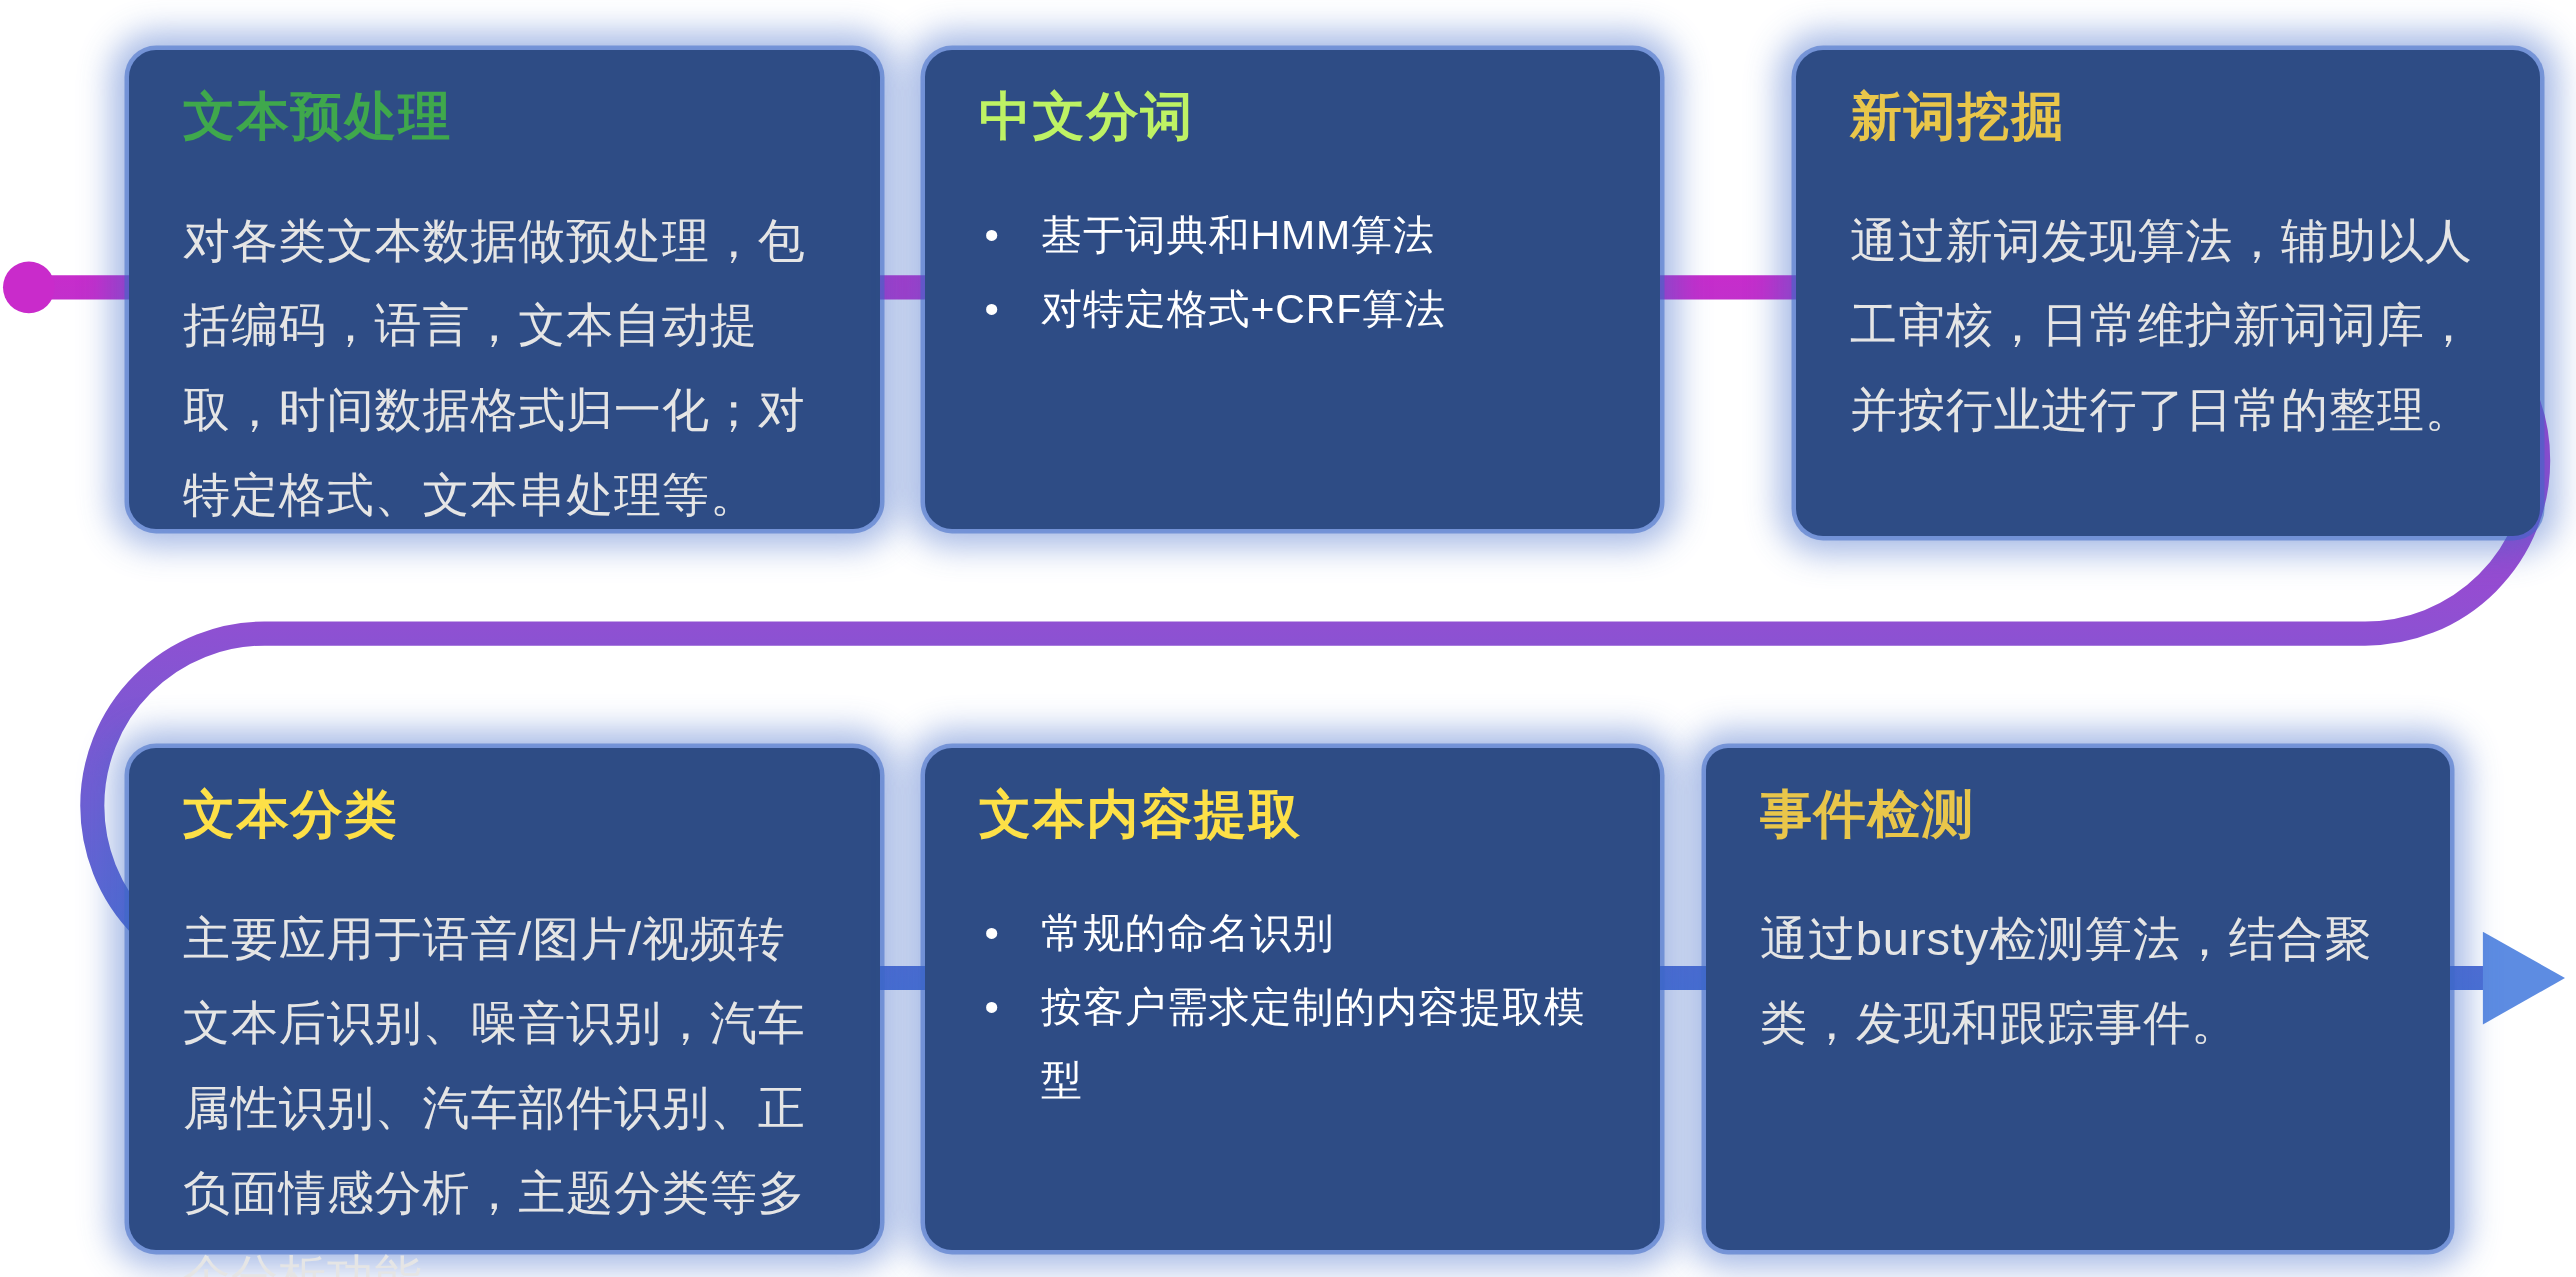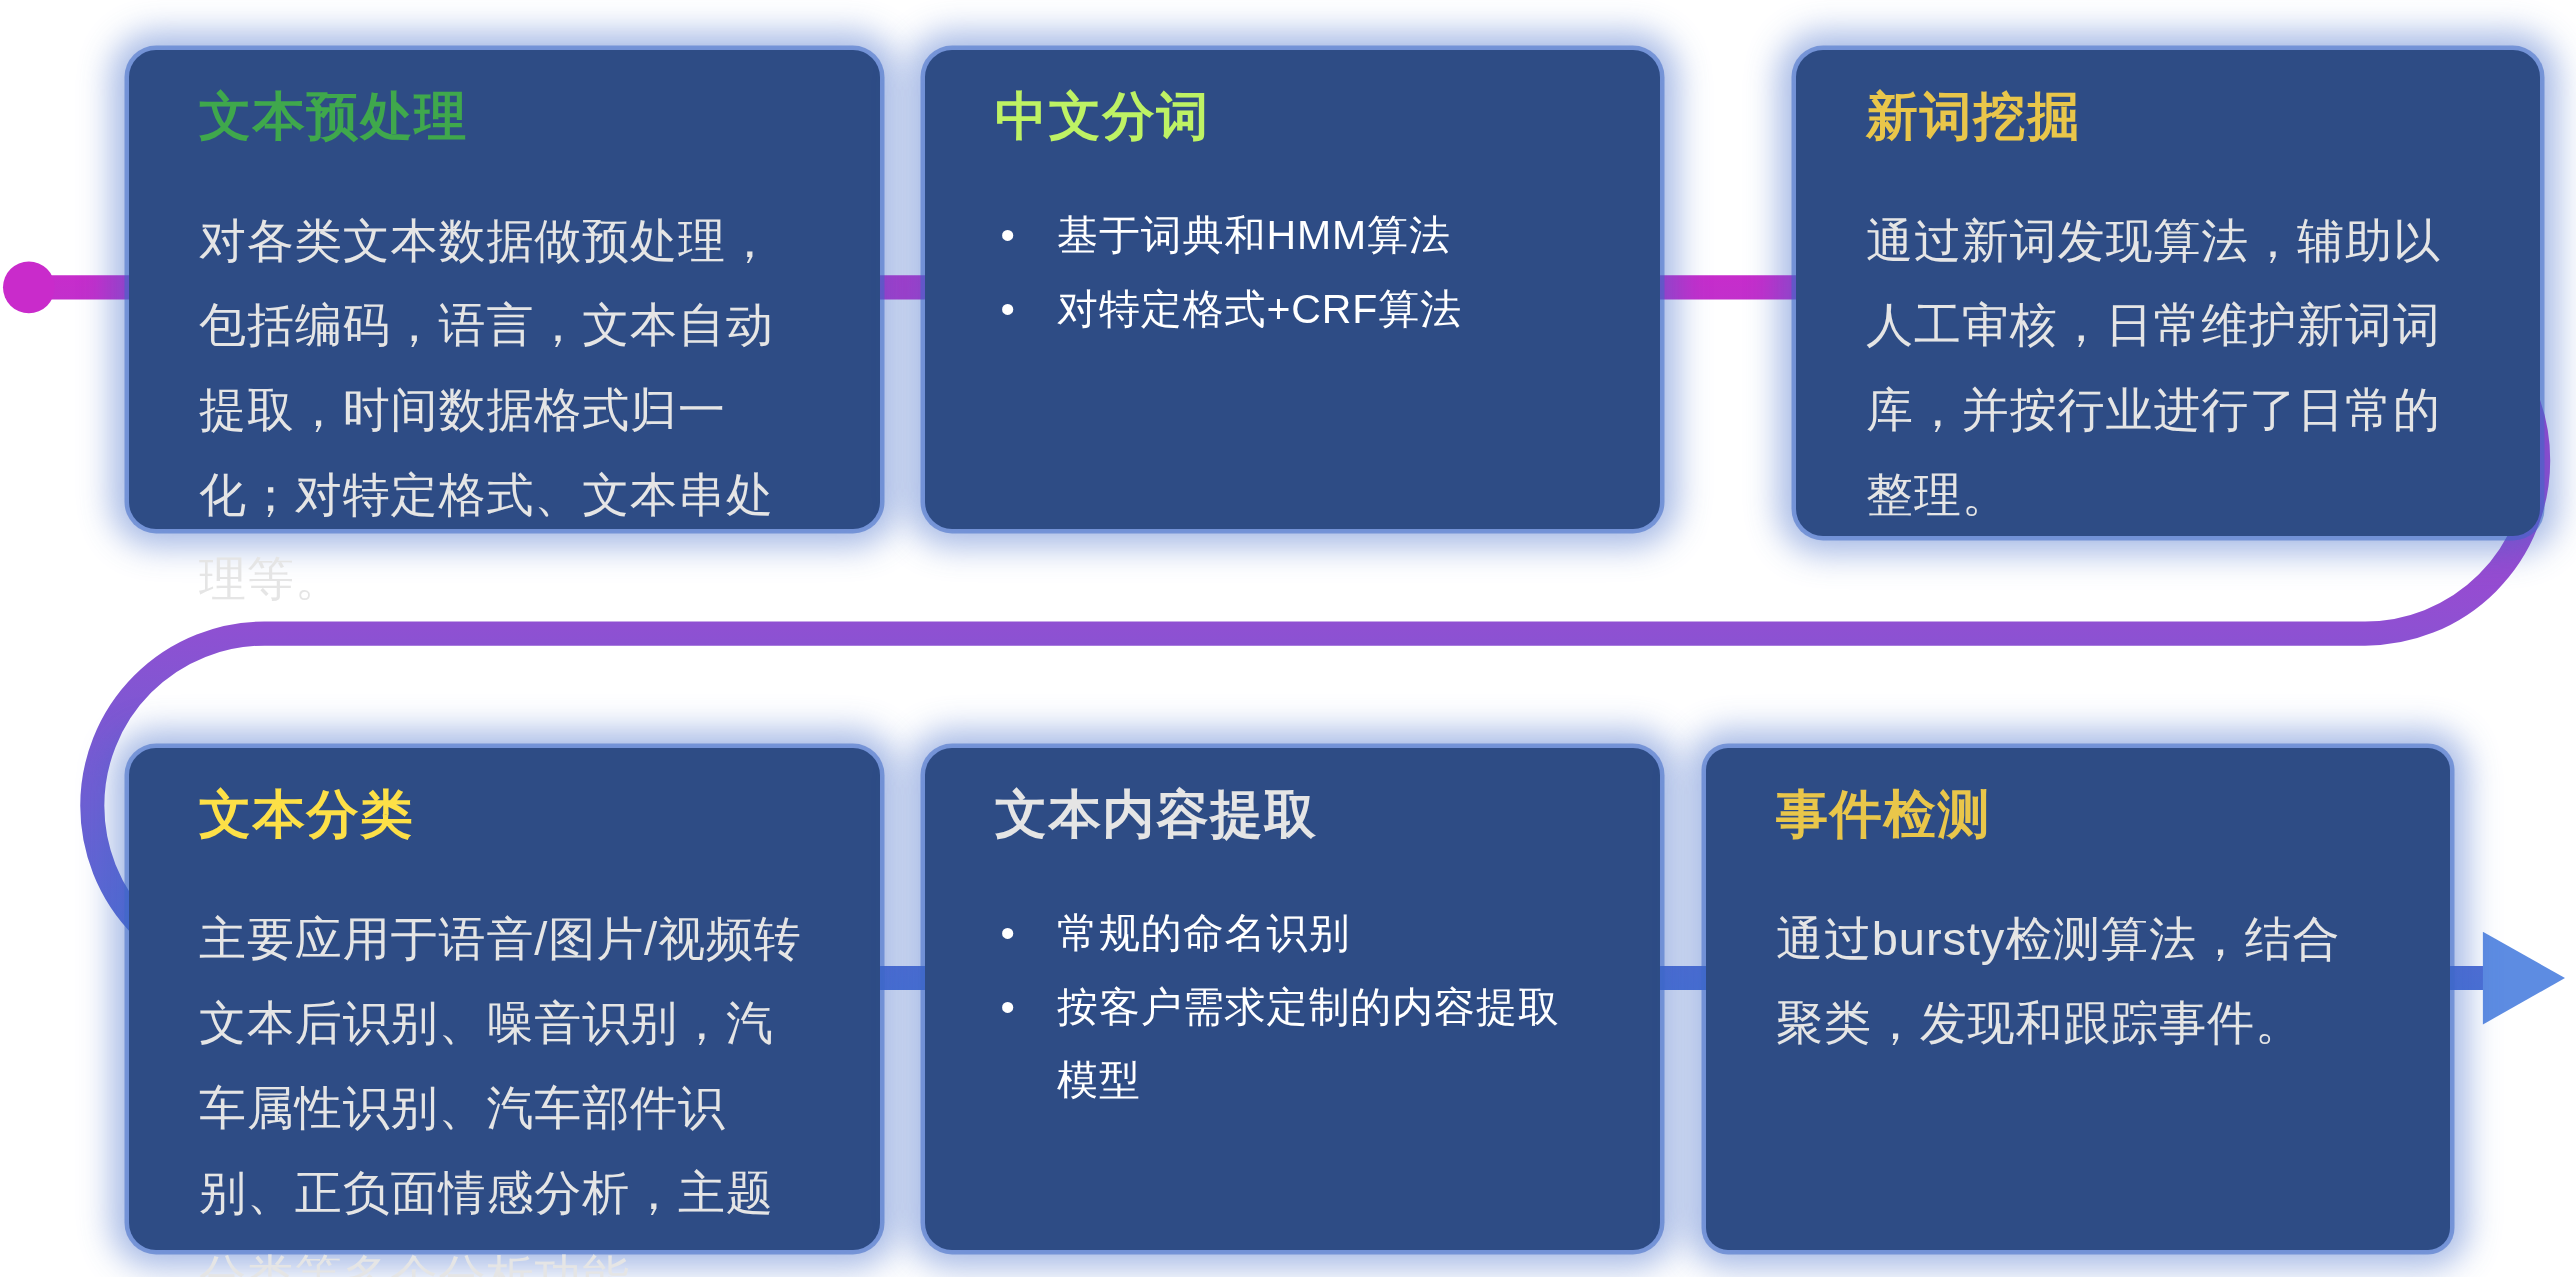--- a/index.html
+++ b/index.html
@@ -19,21 +19,21 @@
     position: absolute;
     left: 0;
     top: 0;
     z-index: 0;
   }
   .card {
     position: absolute;
     z-index: 1;
     background: #2e4c85;
     border-radius: 27px;
-    padding: 37px 70px;
+    padding: 37px 54px;
     box-sizing: border-box;
     box-shadow: 0 0 0 4.5px rgba(61,104,199,0.55), 0 0 32px 18px rgba(61,104,199,0.45);
   }
   .card h2 {
     margin: 0 0 52px 0;
     font-size: 52px;
     line-height: 1.15;
     font-weight: 700;
     letter-spacing: 1.8px;
   }
@@ -104,21 +104,21 @@
     <h2 style="color: rgb(233, 198, 74);">新词挖掘</h2>
     <p>通过新词发现算法，辅助以人工审核，日常维护新词词库，并按行业进行了日常的整理。</p>
   </section>
 
   <section class="card c4">
     <h2 style="color: #fde047;">文本分类</h2>
     <p>主要应用于语音/图片/视频转文本后识别、噪音识别，汽车属性识别、汽车部件识别、正负面情感分析，主题分类等多个分析功能。</p>
   </section>
 
   <section class="card c5">
-    <h2 style="color: #e5e5e5;">文本内容提取</h2>
+    <h2 style="color: #fde047;">文本内容提取</h2>
     <ul>
         <li>常规的命名识别</li>
         <li>按客户需求定制的内容提取模型</li>
       </ul>
   </section>
 
   <section class="card c6">
     <h2 style="color: rgb(233, 198, 74);">事件检测</h2>
     <p>通过bursty检测算法，结合聚类，发现和跟踪事件。</p>
   </section>

